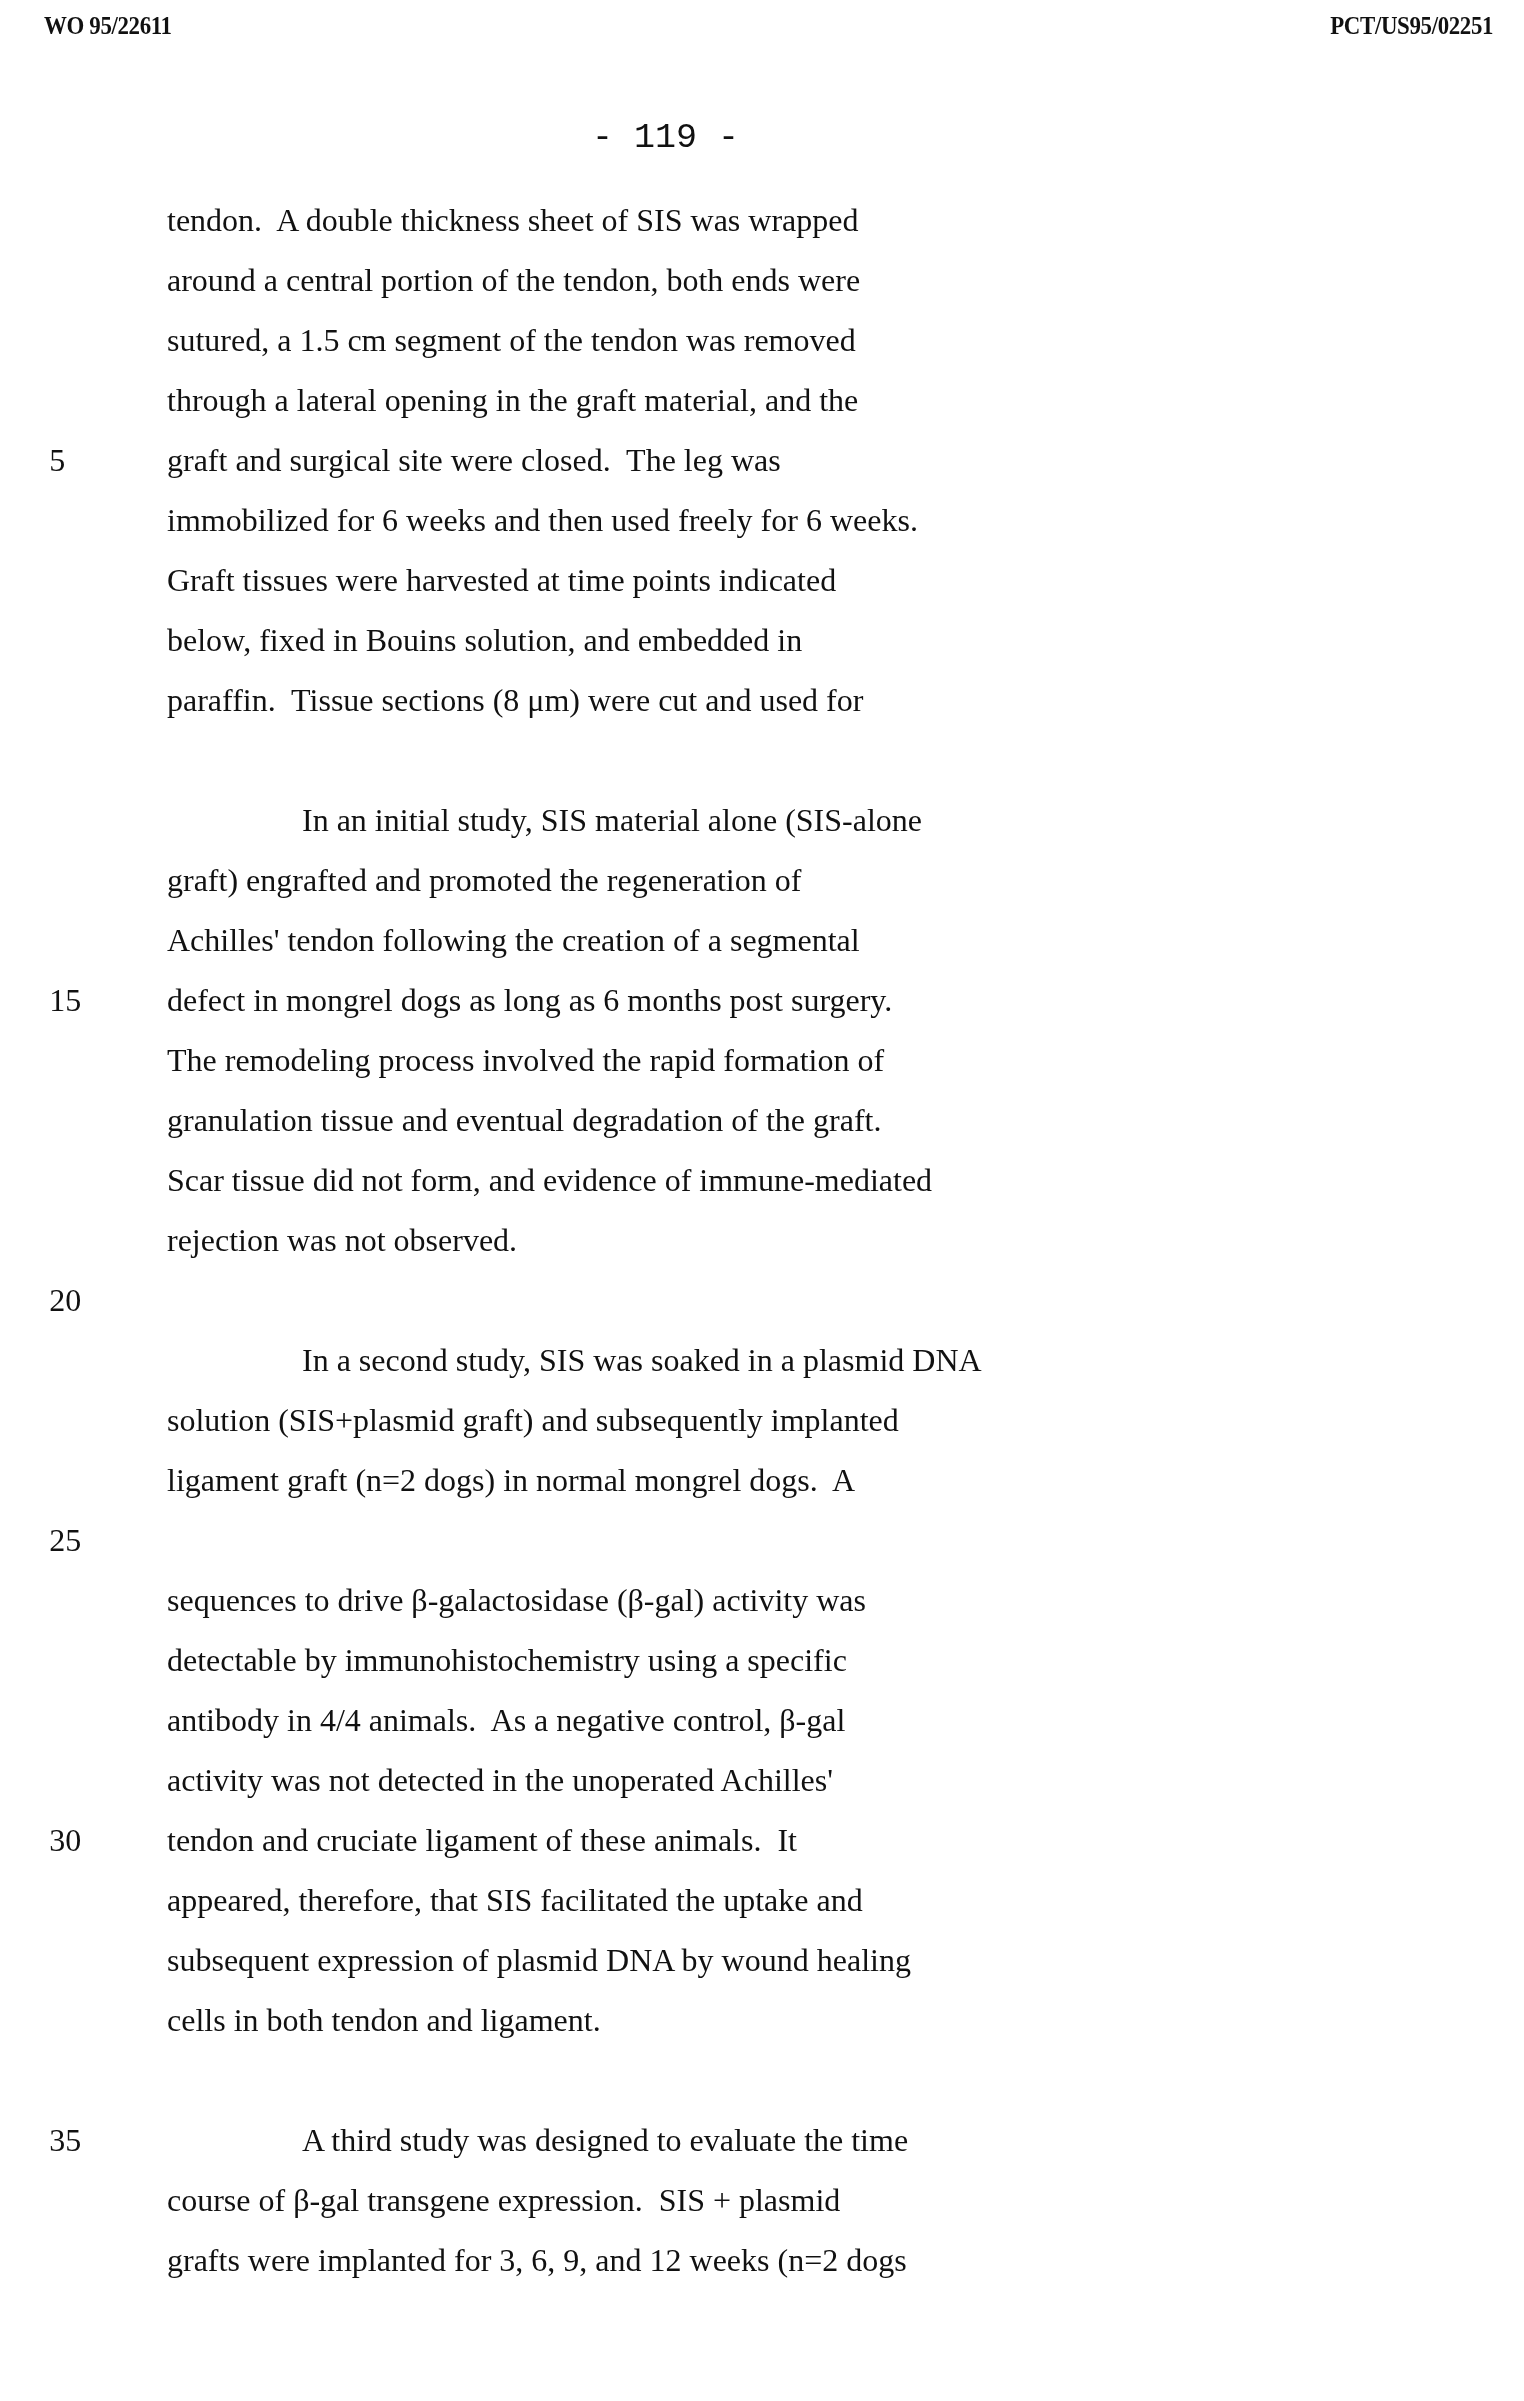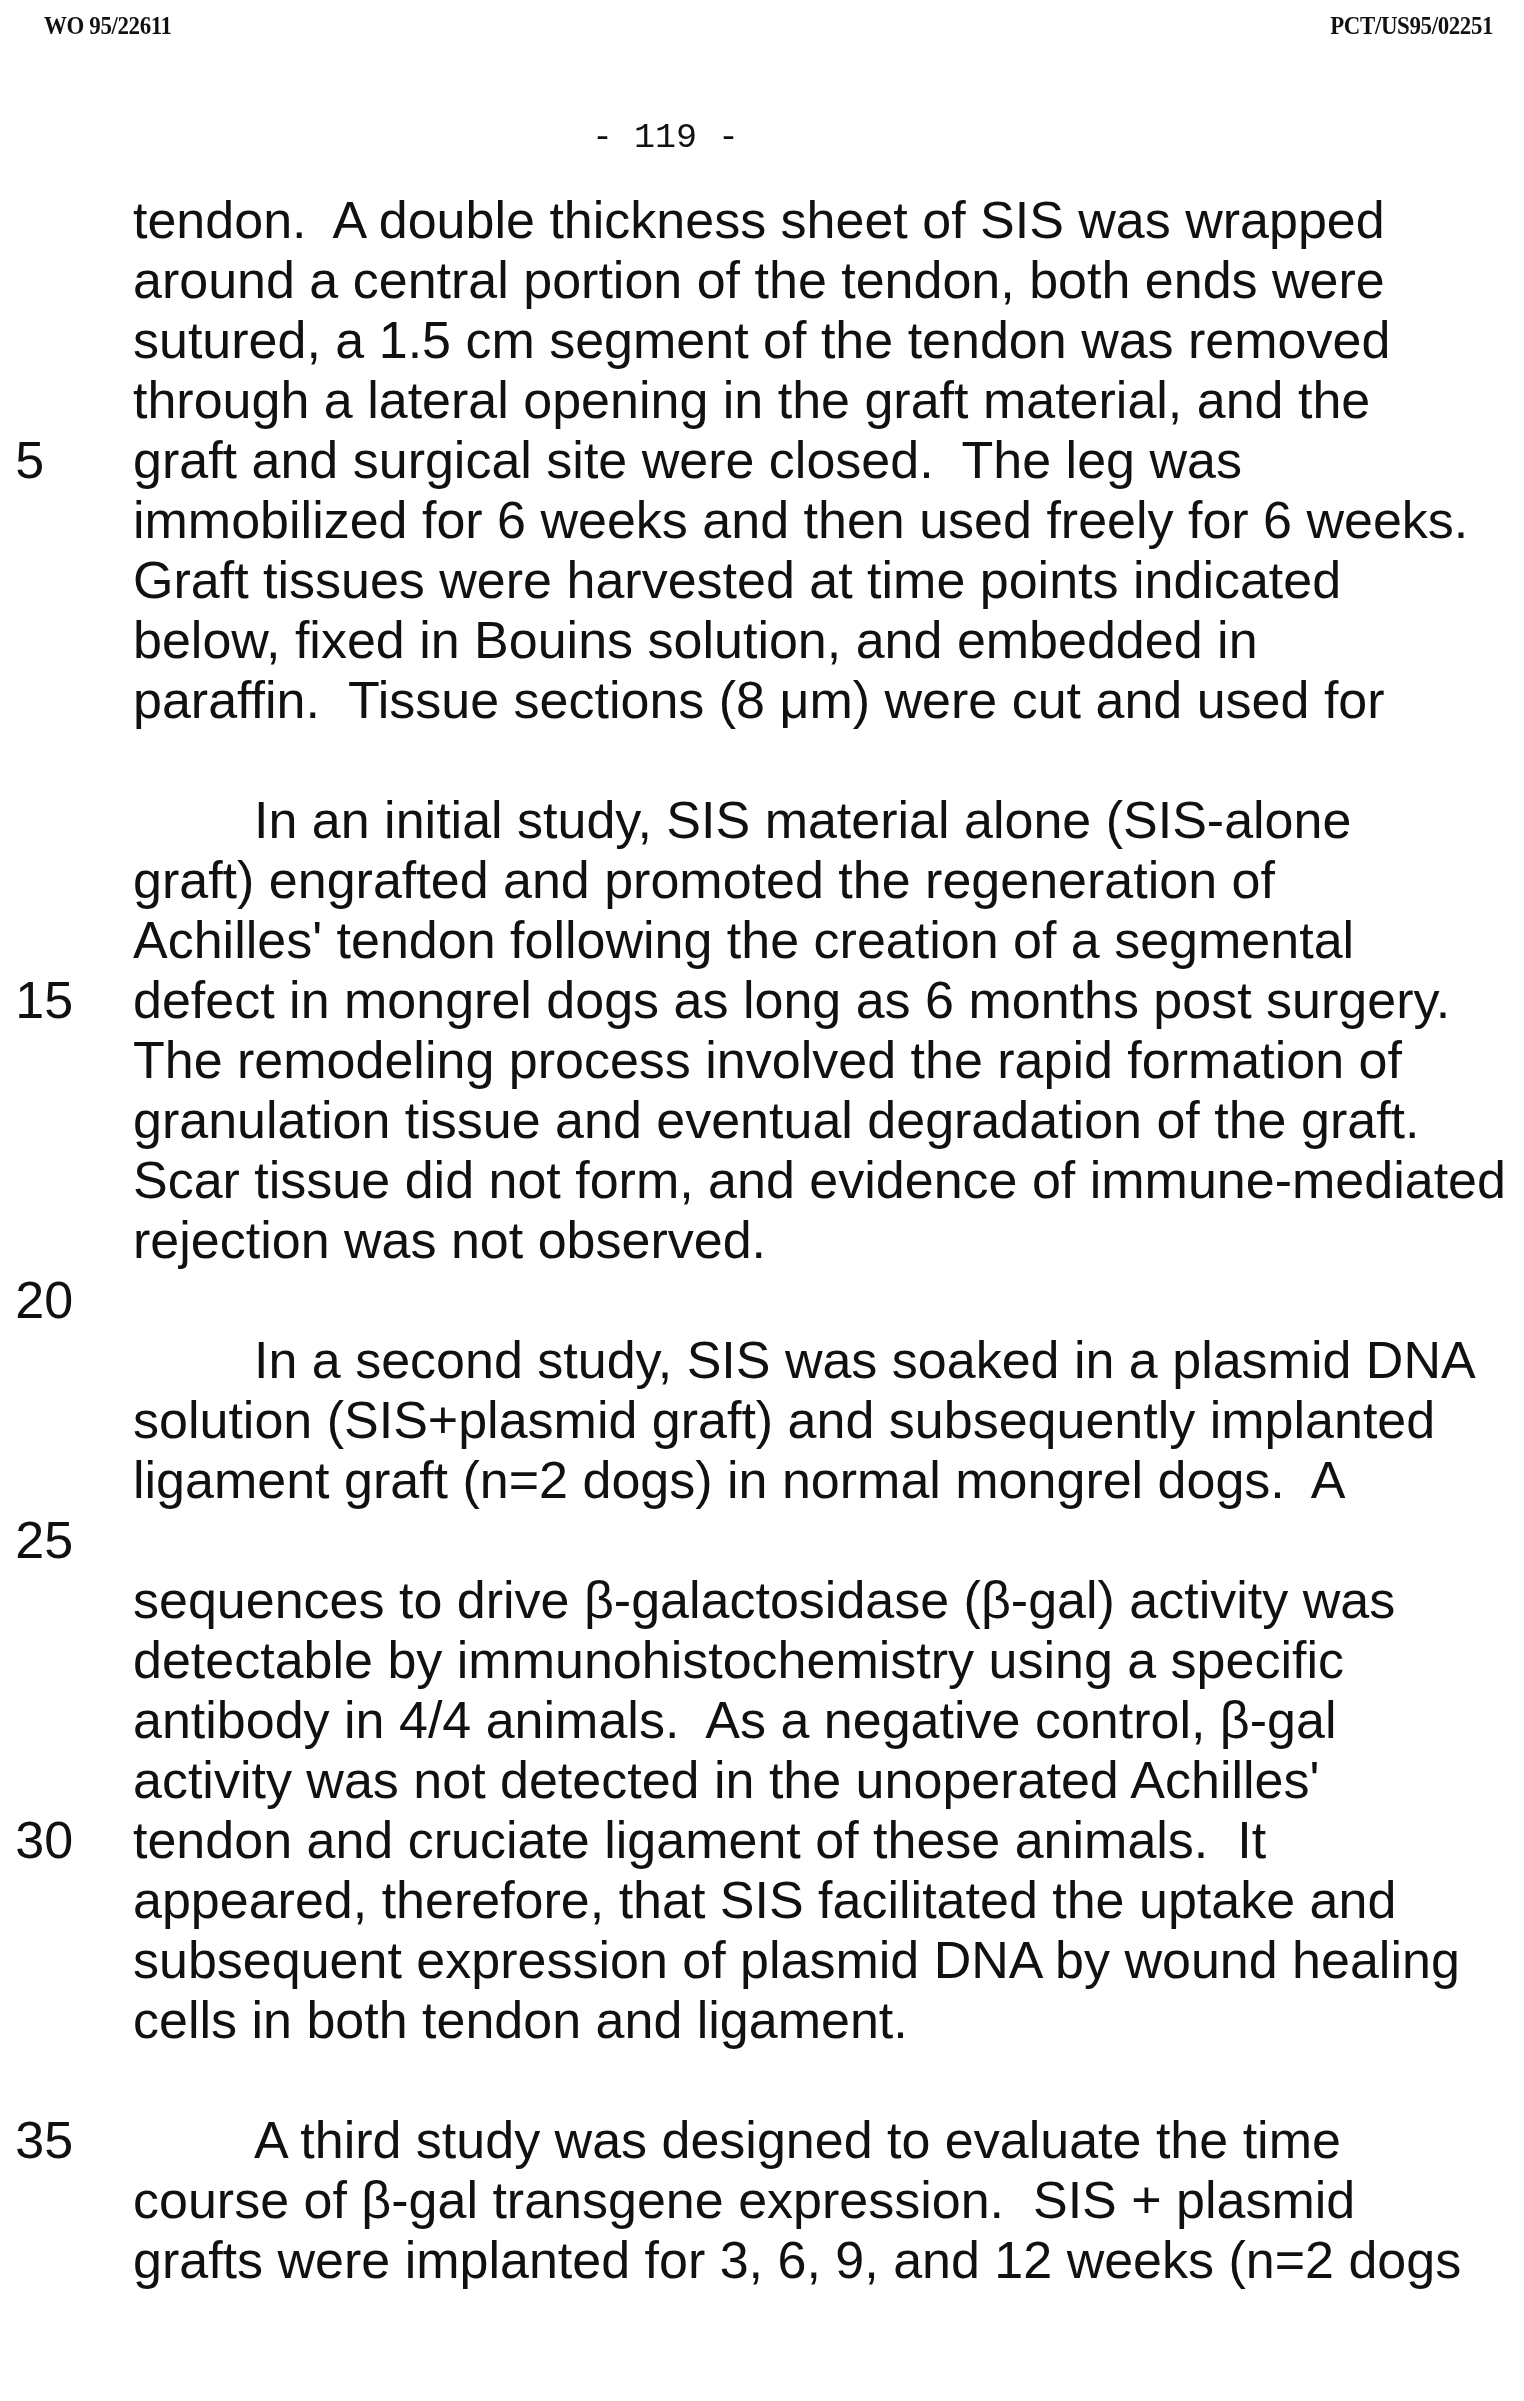--- a/index.html
+++ b/index.html
@@ -2,24 +2,24 @@
 <html style="font-size:13px"><head>
 <meta charset="utf-8">
 <style>
   html, body { margin:0; padding:0; background:#ffffff; }
   body { width:1525px; height:2401px; position:relative; overflow:hidden; color:#111; }
   .hdr { position:absolute; top:11.2px; font-family:"Liberation Serif", serif; font-weight:bold; font-size:26px; letter-spacing:-0.4px; transform:scaleX(0.88); }
   .hdr.left { left:44px; transform-origin:left top; }
   .hdr.right { right:32px; transform-origin:right top; }
   .pagenum { position:absolute; top:118px; left:0; width:1331px; text-align:center; font-family:"Liberation Mono", monospace; font-size:35px; }
   .body { position:absolute; top:190px; left:0; width:1525px; }
-  .row { position:relative; height:60px; line-height:60px; font-family:Liberation Sans, sans-serif; font-size:52px; white-space:pre; }
+  .row { position:relative; height:60px; line-height:60px; font-family:Liberation Serif, serif; font-size:32px; white-space:pre;margin-left:34px; }
   .ln { position:absolute; left:15.3px; top:0; width:64px; }
   .txt { position:absolute; left:133px; top:0; }
-  .txt.indent { left:254px; }
+  .txt.indent { left:268px; }
 </style>
 </head>
 <body>
 
 <div class="hdr left">WO 95/22611</div>
 <div class="hdr right">PCT/US95/02251</div>
 <div class="pagenum">- 119 -</div>
 
 <div class="body" id="body">
     <div class="row"><span class="ln"></span><span class="txt">tendon.  A double thickness sheet of SIS was wrapped</span></div>

